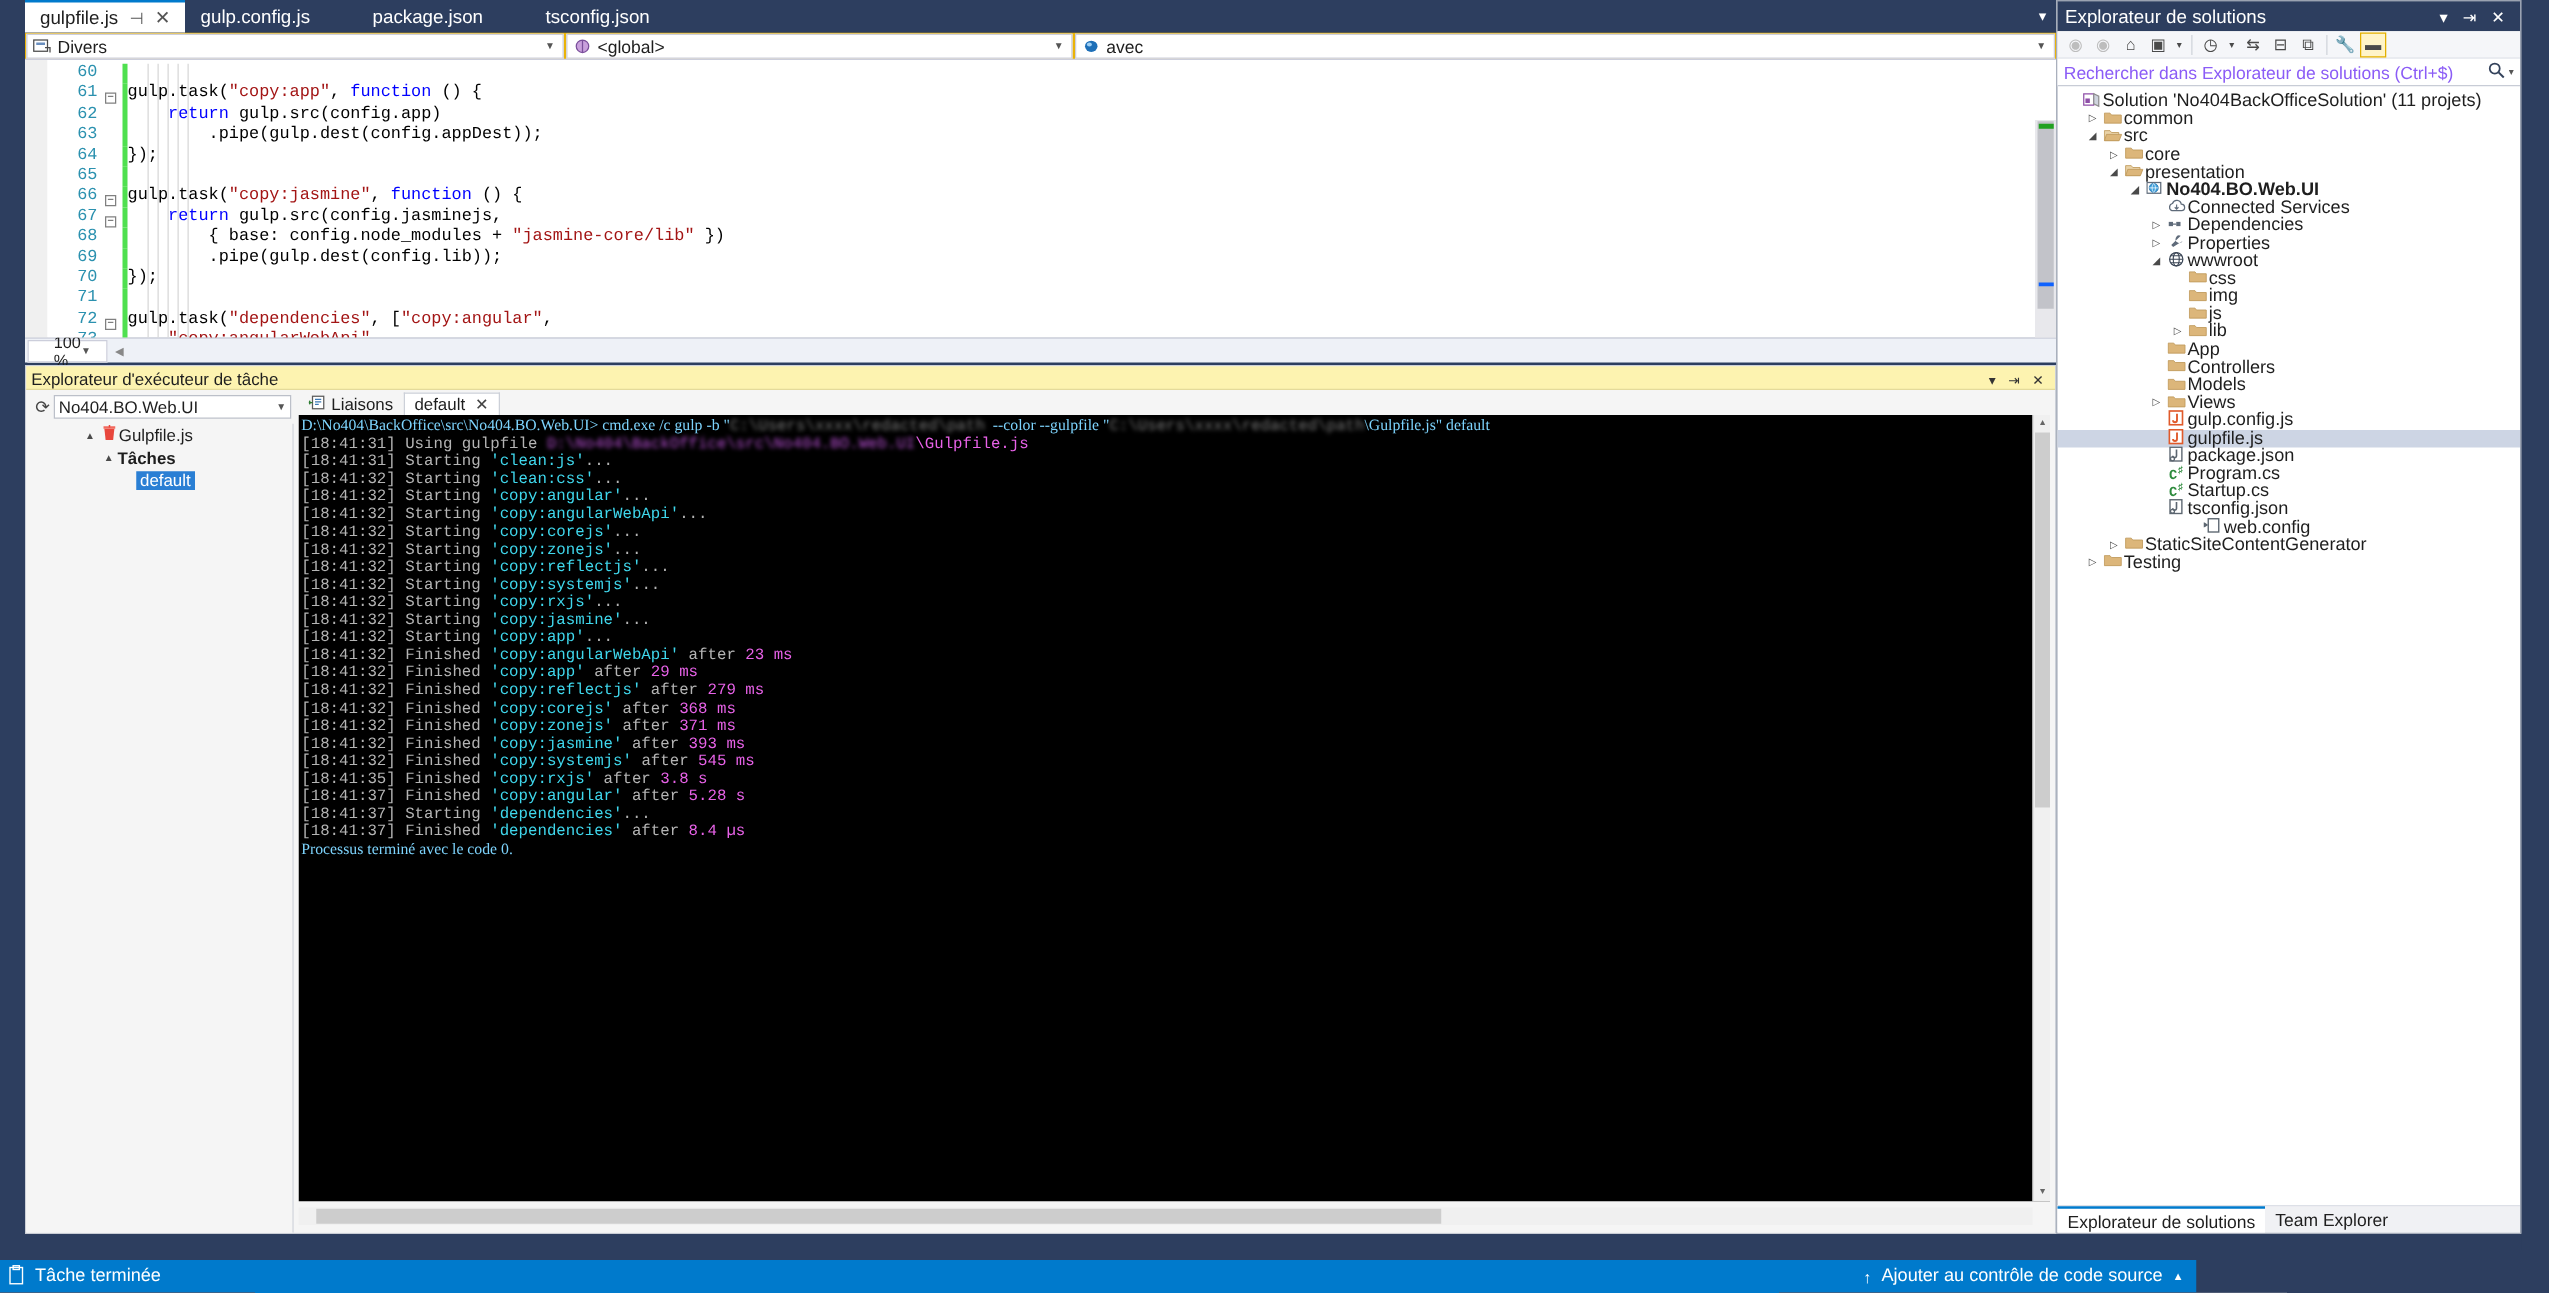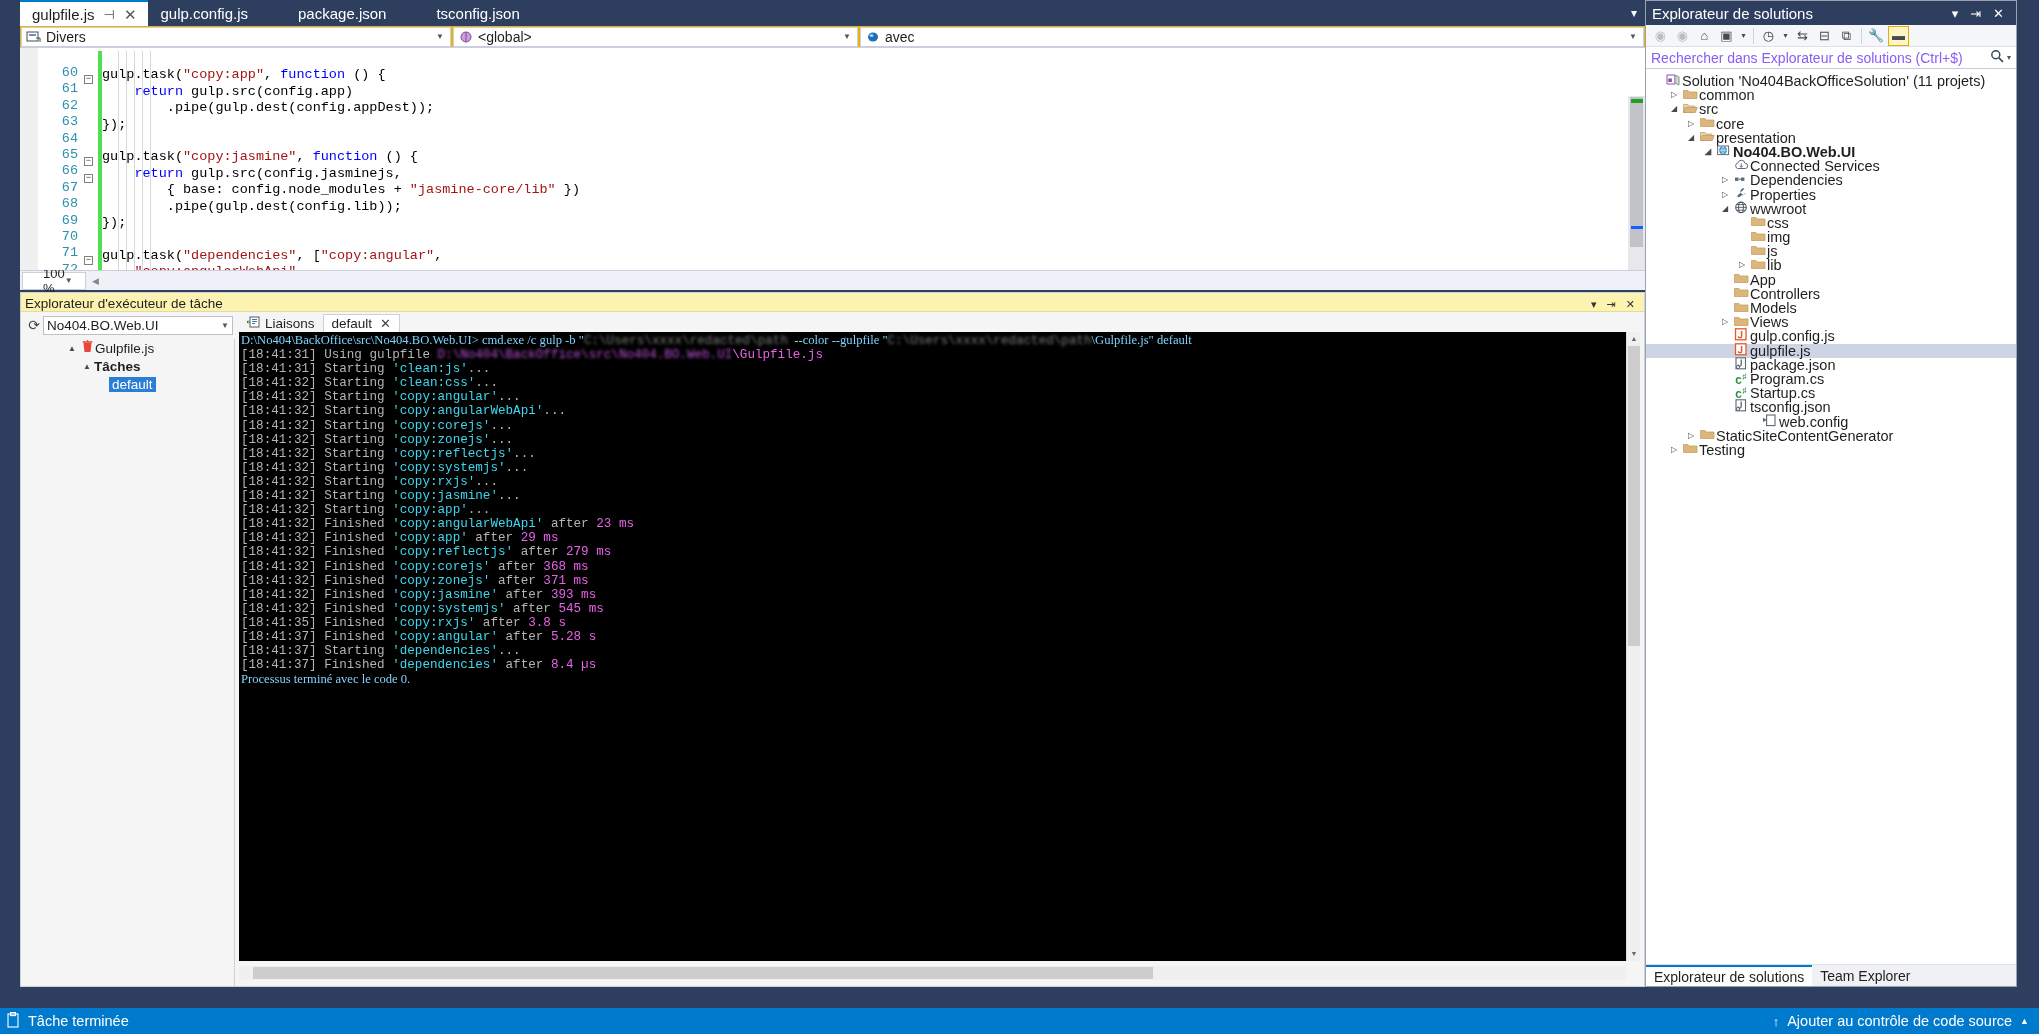--- a/index.html
+++ b/index.html
@@ -82,21 +82,21 @@
   .navicon { width: 16px; height: 14px; margin-right: 4px; flex: 0 0 auto; }
 
   
   #code-wrap {
     position: relative; height: 222px; background: #ffffff; display: flex;
     overflow: hidden;
   }
   #gutter-sel { width: 18px; background: #f0f0f0; flex: 0 0 auto; }
   #linenums {
     width: 46px; background: #ffffff; flex: 0 0 auto; text-align: right;
-    padding-right: 6px; padding-top: 17px;
+    padding-right: 6px; padding-top: 3px;
     font-family: "Liberation Mono", monospace; font-size: 13.5px; color: #2b91af;
     line-height: 16.4px;
   }
   #fold-col { width: 14px; background: #ffffff; flex: 0 0 auto; padding-top: 3px; }
   #change-bar { width: 4px; background: #ffffff; flex: 0 0 auto; padding-top: 3px; }
   #code-lines {
     flex: 1; padding-top: 3px; position: relative;
     font-family: "Liberation Mono", monospace; font-size: 13.5px;
     line-height: 16.4px; white-space: pre; color: #000000;
   }
@@ -266,21 +266,21 @@
     background: #f0f1f4; display: flex; align-items: stretch;
     border-top: 1px solid #dde0e7;
   }
   .sxtab {
     display: flex; align-items: center; padding: 0 8px; font-size: 14px; color: #1e1e1e;
   }
   .sxtab.active { background: #ffffff; border-top: 2px solid #007acc; }
 
   
   #statusbar {
-    position: absolute; left: 0; bottom: 0; width: 2039px; height: 26px;
+    position: absolute; left: 0; bottom: 0; width: 1757px; height: 26px;
     background: #007acc; color: #ffffff; display: flex; align-items: center;
     font-size: 14.5px;
   }
   #statusbar .left { display: flex; align-items: center; padding-left: 6px; }
   #statusbar .right { margin-left: auto; display: flex; align-items: center; padding-right: 10px; }
   #statusbar .sicon { margin-right: 8px; font-size: 13px; }
   #statusbar .uparr { margin-right: 8px; font-size: 13px; }
   #statusbar .caret { margin-left: 8px; font-size: 9px; }
 </style>
 </head>

